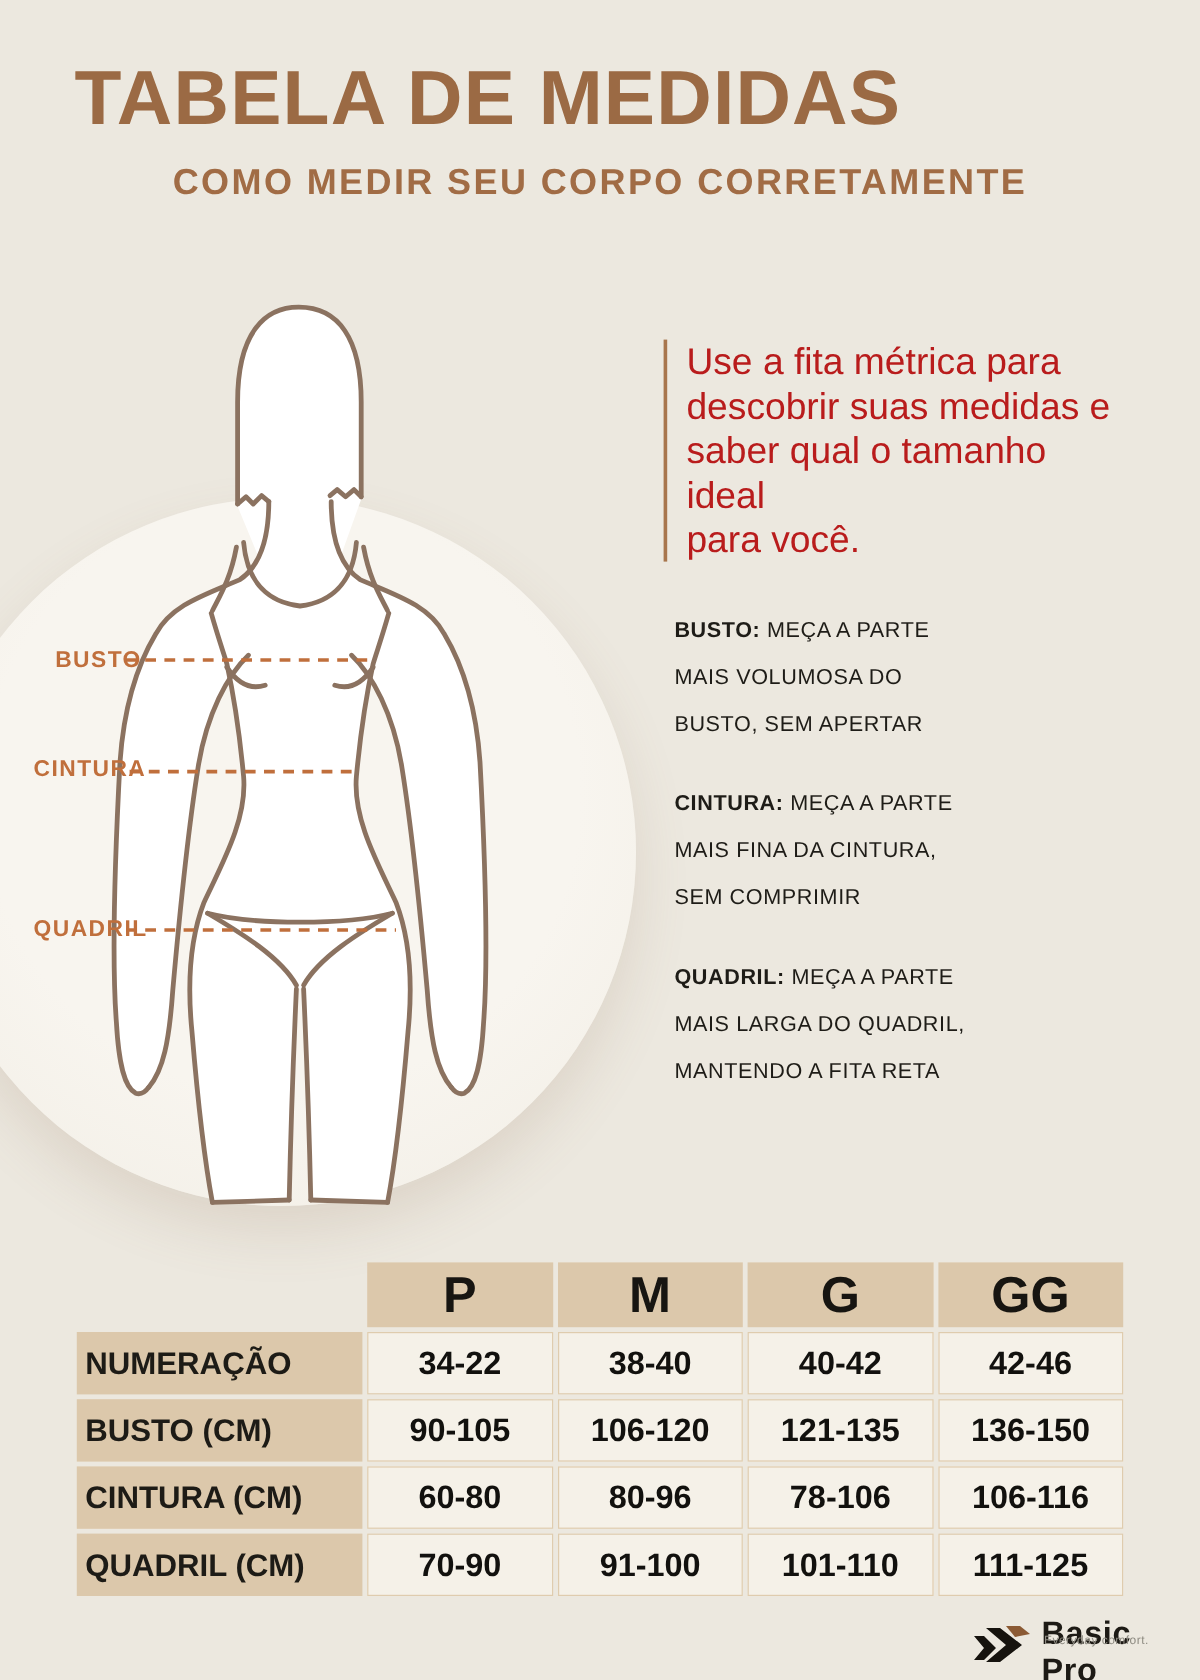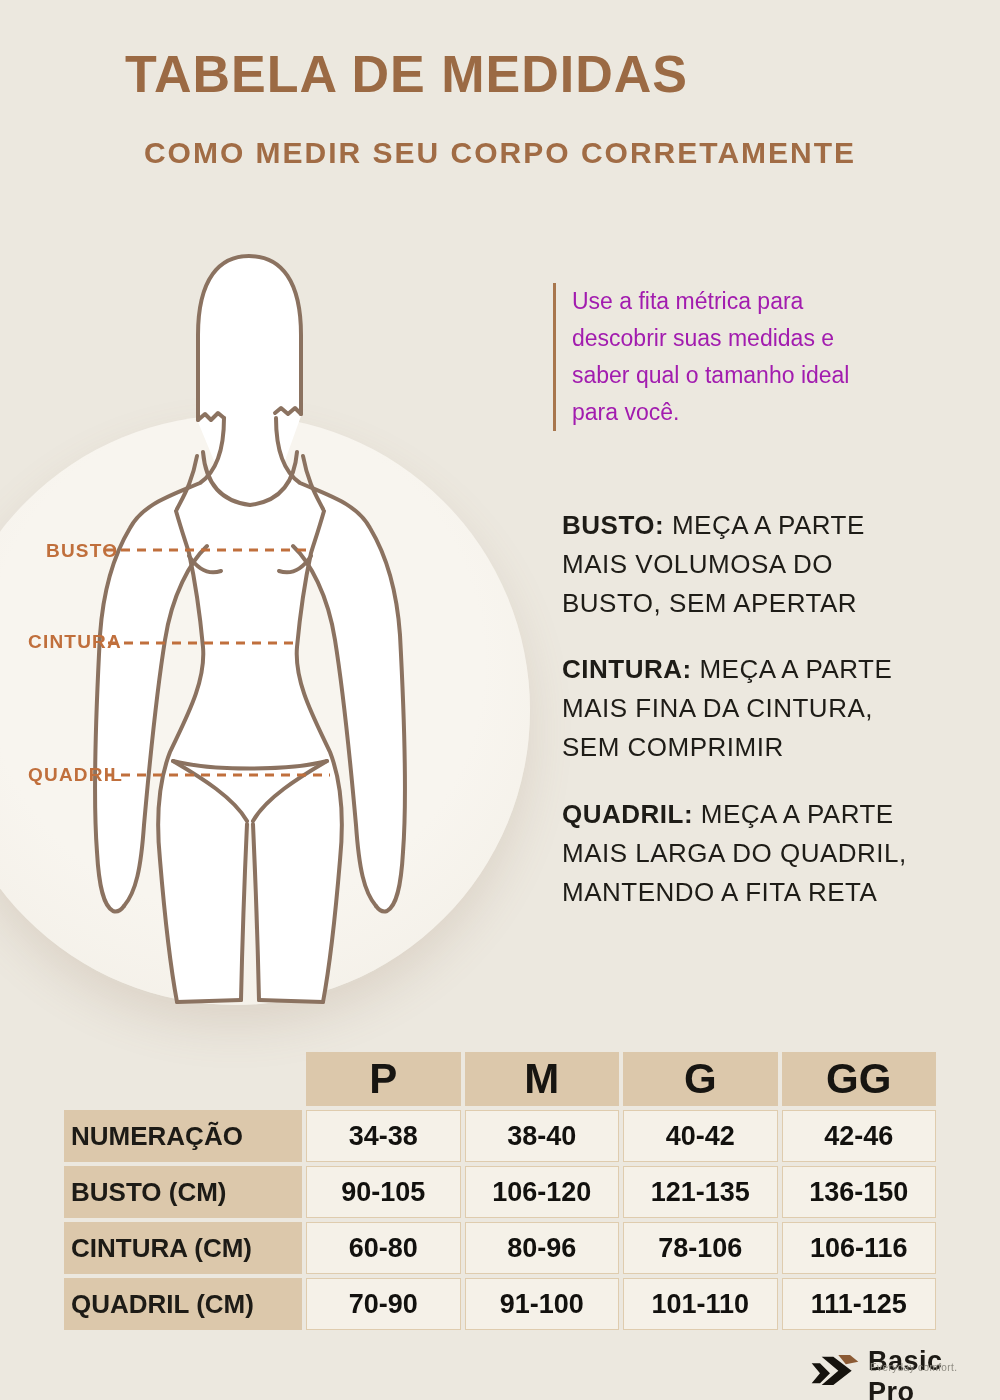--- a/index.html
+++ b/index.html
@@ -5,21 +5,21 @@
   * { margin:0; padding:0; box-sizing:border-box; }
   html,body { width:1000px; }
   body { font-family:"Liberation Sans", sans-serif; }
   #page {
     position:relative; width:1000px; height:1400px;
     background:#ECE8DF; overflow:hidden;
   }
   
   .title {
     position:absolute; top:44px; left:0; width:813px;
-    text-align:center; font-size:52px; font-weight:800;
+    text-align:center; font-size:64px; font-weight:800;
     letter-spacing:1px; color:#9B6A44;
   }
   .subtitle {
     position:absolute; top:136px; left:0; width:1000px;
     text-align:center; font-size:30px; font-weight:600;
     letter-spacing:2px; color:#A16C45;
   }
   
   .bg-circle {
     position:absolute; left:-60px; top:415px; width:590px; height:590px;
@@ -32,26 +32,26 @@
     position:absolute; font-size:19px; font-weight:700;
     letter-spacing:1.2px; color:#C06F3C;
   }
   #label-busto   { left:46px; top:540px; }
   #label-cintura { left:28px; top:631px; }
   #label-quadril { left:28px; top:764px; }
   
   .intro {
     position:absolute; left:553px; top:283px; width:380px;
     border-left:3px solid #A8764D; padding-left:16px;
-    font-size:23px; line-height:37px; color:#a21caf;
+    font-size:31px; line-height:37px; color:#b91c1c;
     white-space:pre-line;
   }
   .instruction {
     position:absolute; left:562px; width:400px;
-    font-size:26px; line-height:39px; letter-spacing:0.5px;
+    font-size:18px; line-height:39px; letter-spacing:0.5px;
     color:#1E1C17; font-weight:500; white-space:pre-line;
   }
   #inst-busto   { top:506px; }
   #inst-cintura { top:650px; }
   #inst-quadril { top:795px; }
   .instruction b { font-weight:800; }
   
   .size-table {
     position:absolute; left:60px; top:1048px; width:880px;
     border-collapse:separate; border-spacing:4px; table-layout:fixed;
@@ -174,21 +174,21 @@
     <tbody>
         <tr>
       <th class="corner"></th>
       <th class="size-head">P</th>
       <th class="size-head">M</th>
       <th class="size-head">G</th>
       <th class="size-head">GG</th>
     </tr>
     <tr>
       <td class="row-label">NUMERAÇÃO</td>
-      <td class="val">34-38</td>
+      <td class="val">34-22</td>
       <td class="val">38-40</td>
       <td class="val">40-42</td>
       <td class="val">42-46</td>
     </tr>
     <tr>
       <td class="row-label">BUSTO (CM)</td>
       <td class="val">90-105</td>
       <td class="val">106-120</td>
       <td class="val">121-135</td>
       <td class="val">136-150</td>

